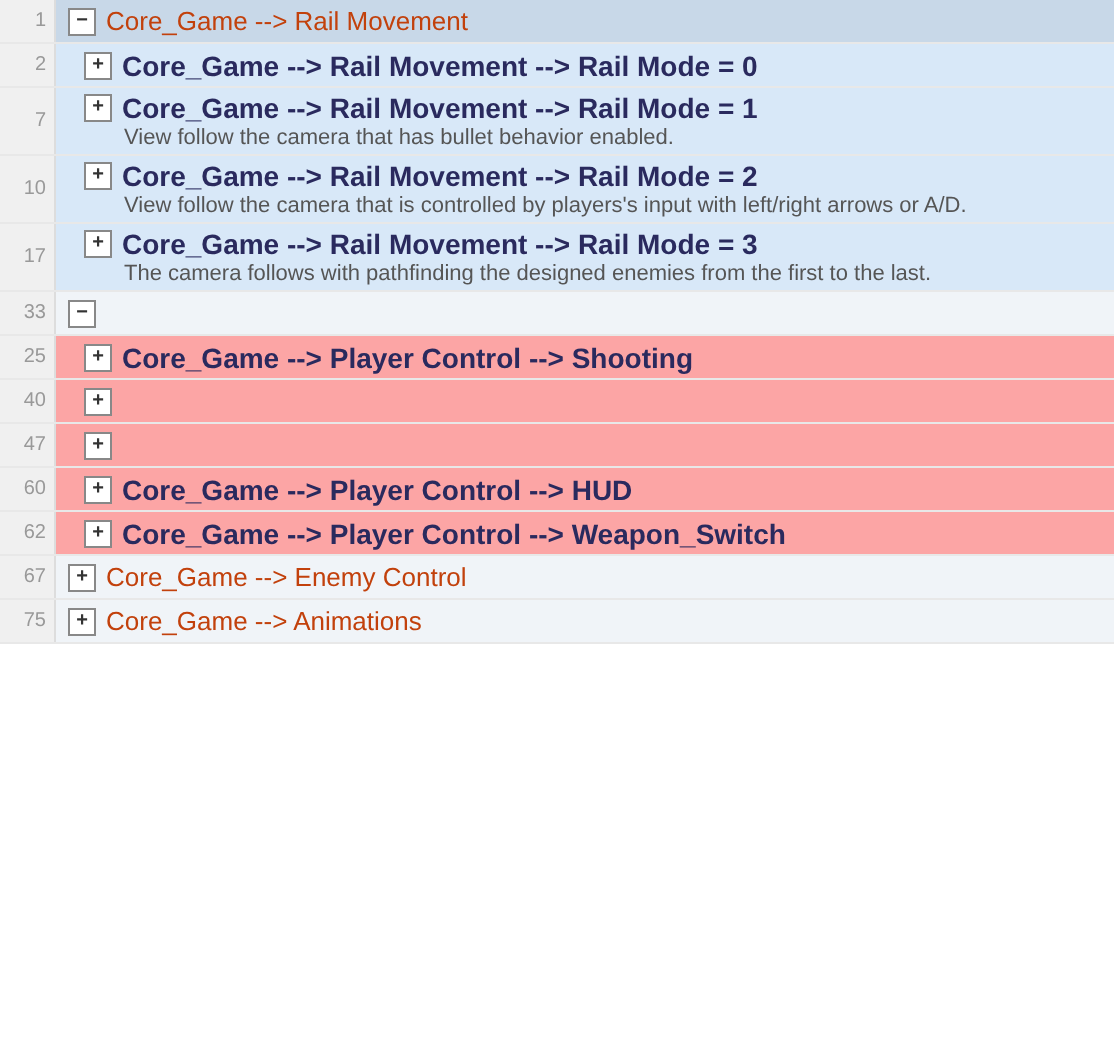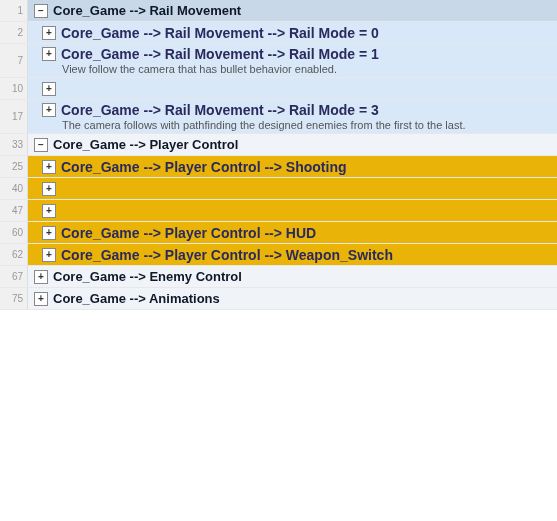--- a/index.html
+++ b/index.html
@@ -45,25 +45,25 @@
       display: flex;
       flex-direction: column;
       justify-content: center;
       padding: 2px 4px 2px 6px;
     }
 
     
     .bg-header { background: #c8d8e8; }
     .bg-sub1   { background: #d8e8f8; }
     .bg-light  { background: #f0f4f8; }
-    .bg-blue2  { background: #eab308; }
+    .bg-blue2  { background: #fca5a5; }
 
     .row-title {
-      font-weight: bold;
-      color: #0f172a;
+      font-weight: normal;
+      color: #c2410c;
       font-size: 13px;
       white-space: nowrap;
     }
 
     .row-title-normal {
       font-weight: bold;
       color: #2a2a5e;
       font-size: 14px;
       white-space: nowrap;
     }
@@ -131,39 +131,40 @@
           <span class="row-title-normal">Core_Game --&gt; Rail Movement --&gt; Rail Mode = 1</span>
         </div>
         <div class="sub-text">View follow the camera that has bullet behavior enabled.</div>
       </div>
     </div>
     <div class="tree-row bg-sub1">
       <div class="line-number">10</div>
       <div class="row-content indent-1">
         <div class="row-content-inner">
           <span class="expand-icon">+</span>
-        </div>
+          <span class="row-title-normal">Core_Game --&gt; Rail Movement --&gt; Rail Mode = 2</span>
+        </div>
+        <div class="sub-text">View follow the camera that is controlled by players's input with left/right arrows or A/D.</div>
       </div>
     </div>
     <div class="tree-row bg-sub1">
       <div class="line-number">17</div>
       <div class="row-content indent-1">
         <div class="row-content-inner">
           <span class="expand-icon">+</span>
           <span class="row-title-normal">Core_Game --&gt; Rail Movement --&gt; Rail Mode = 3</span>
         </div>
         <div class="sub-text">The camera follows with pathfinding the designed enemies from the first to the last.</div>
       </div>
     </div>
     <div class="tree-row bg-light">
       <div class="line-number">33</div>
       <div class="row-content ">
         <div class="row-content-inner">
           <span class="expand-icon">−</span>
-          <span class="row-title">Core_Game --&gt; Player Control</span>
         </div>
       </div>
     </div>
     <div class="tree-row bg-blue2">
       <div class="line-number">25</div>
       <div class="row-content indent-1">
         <div class="row-content-inner">
           <span class="expand-icon">+</span>
           <span class="row-title-normal">Core_Game --&gt; Player Control --&gt; Shooting</span>
         </div>

